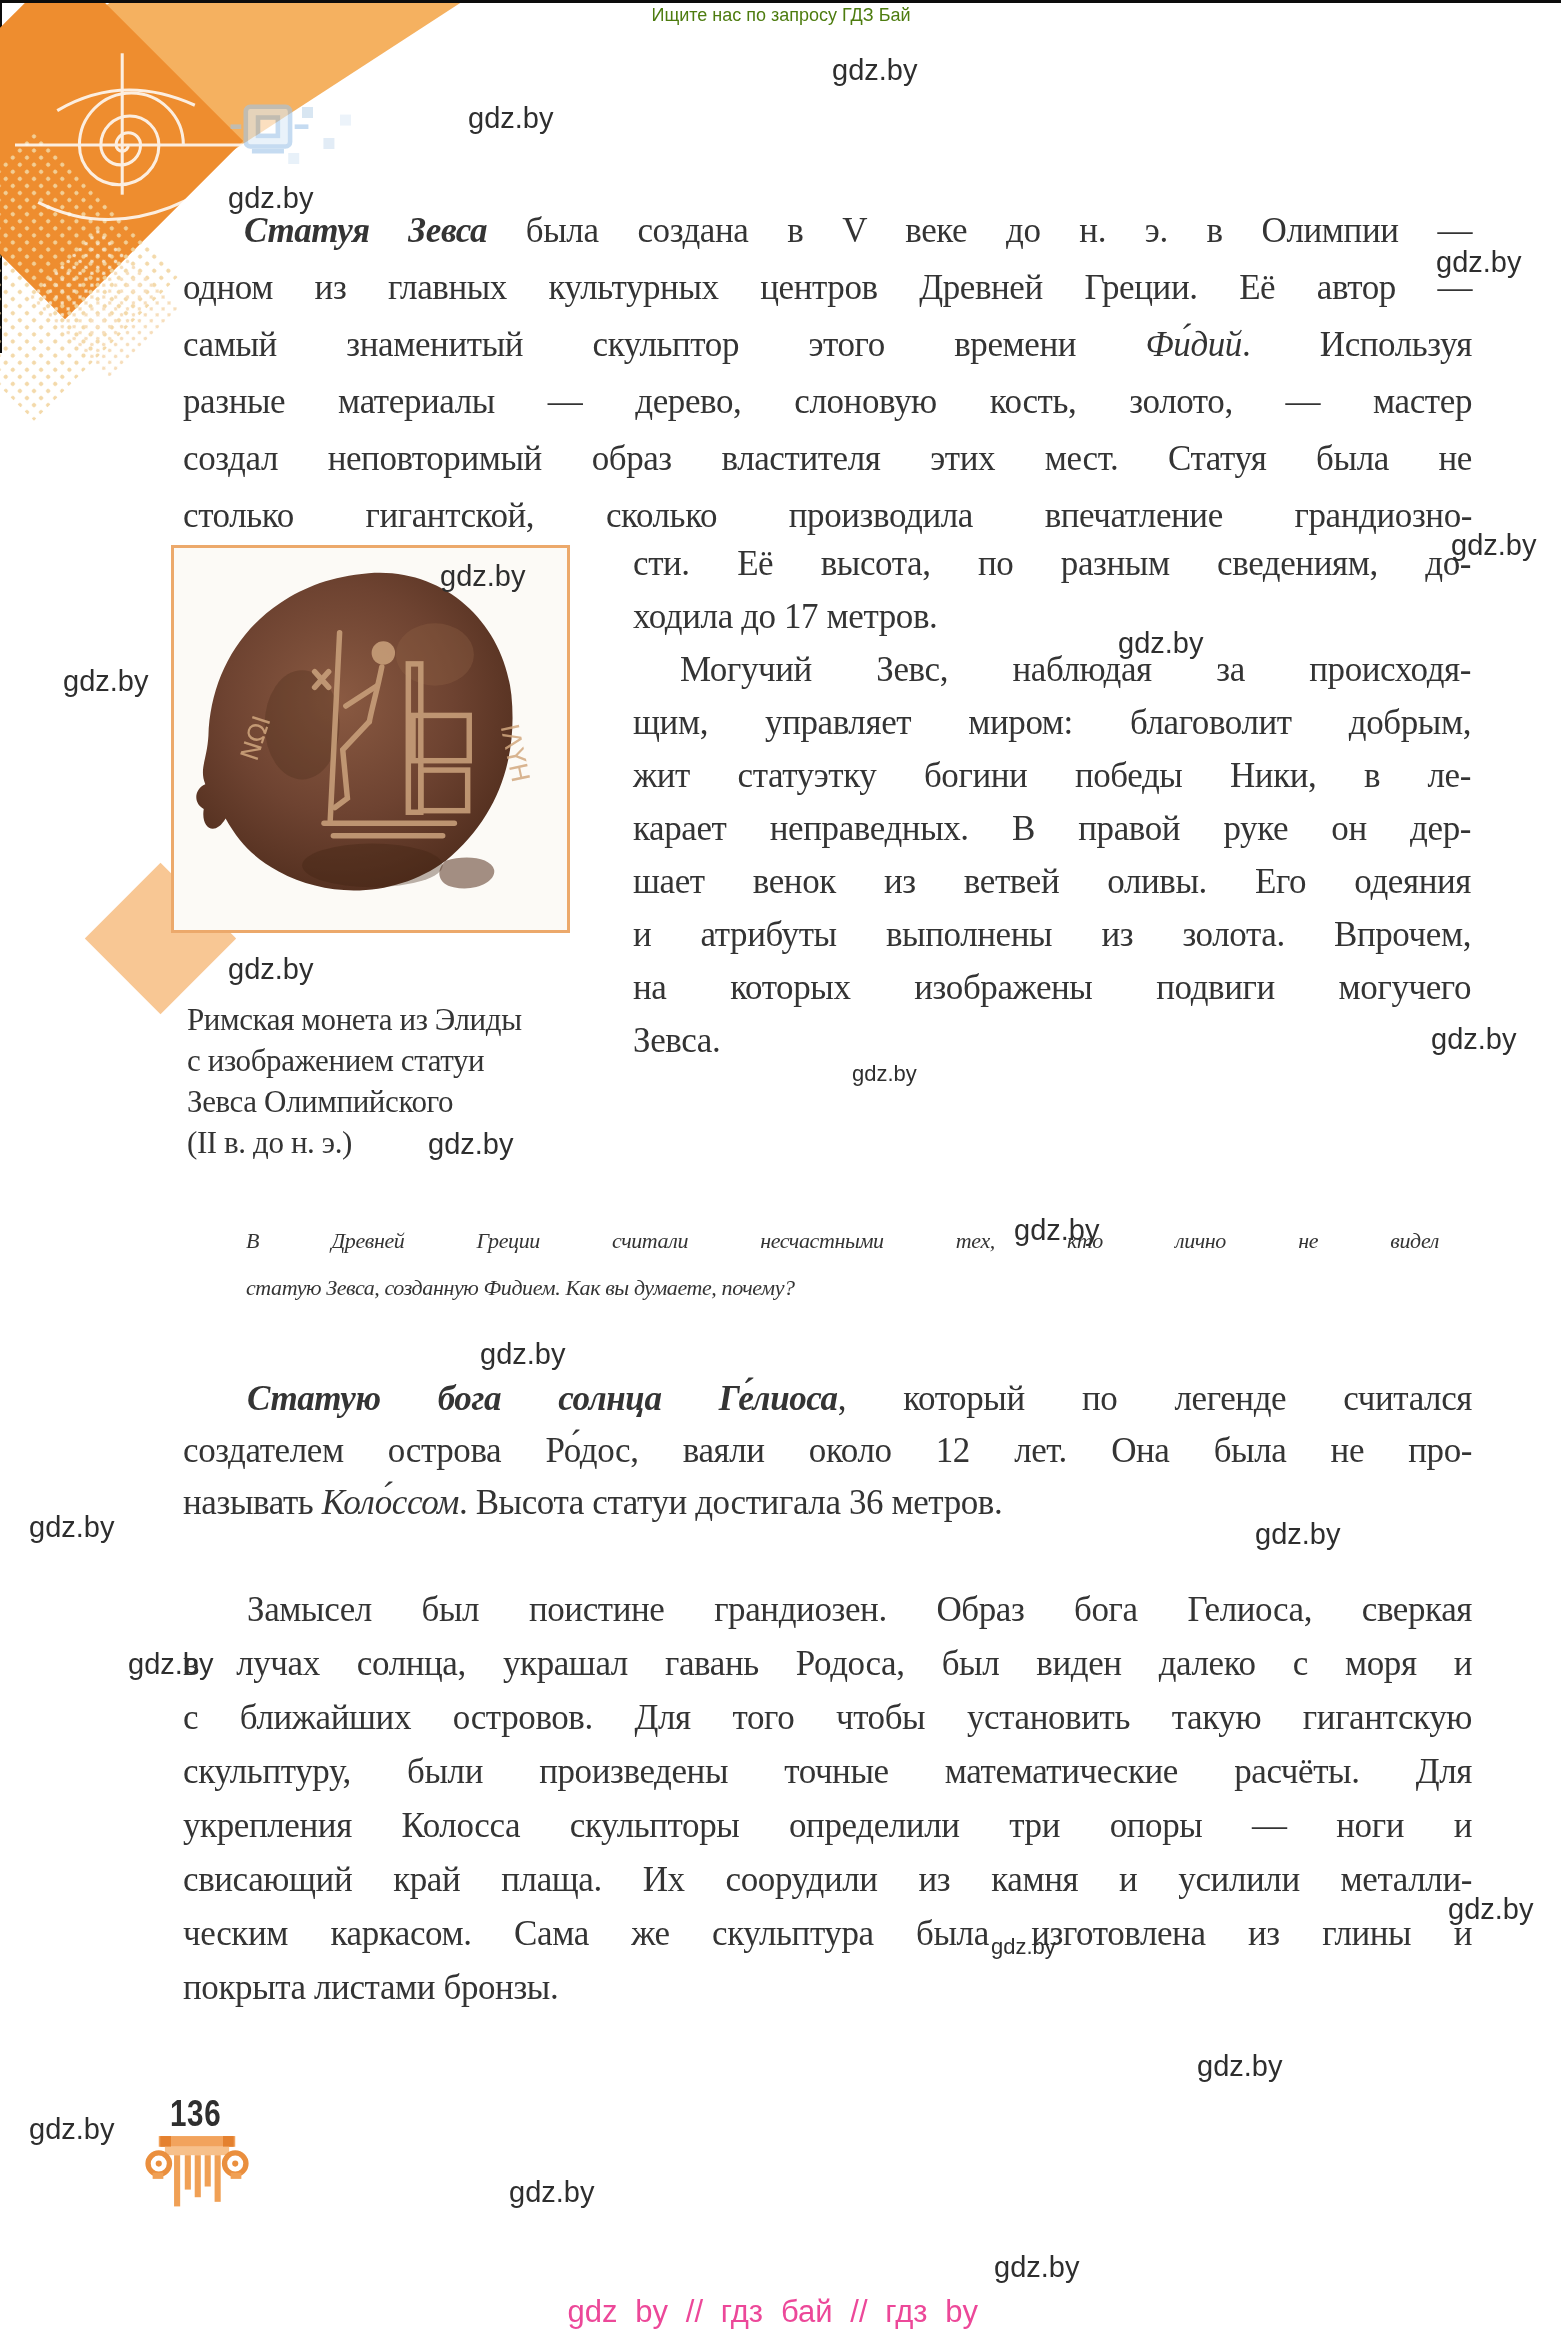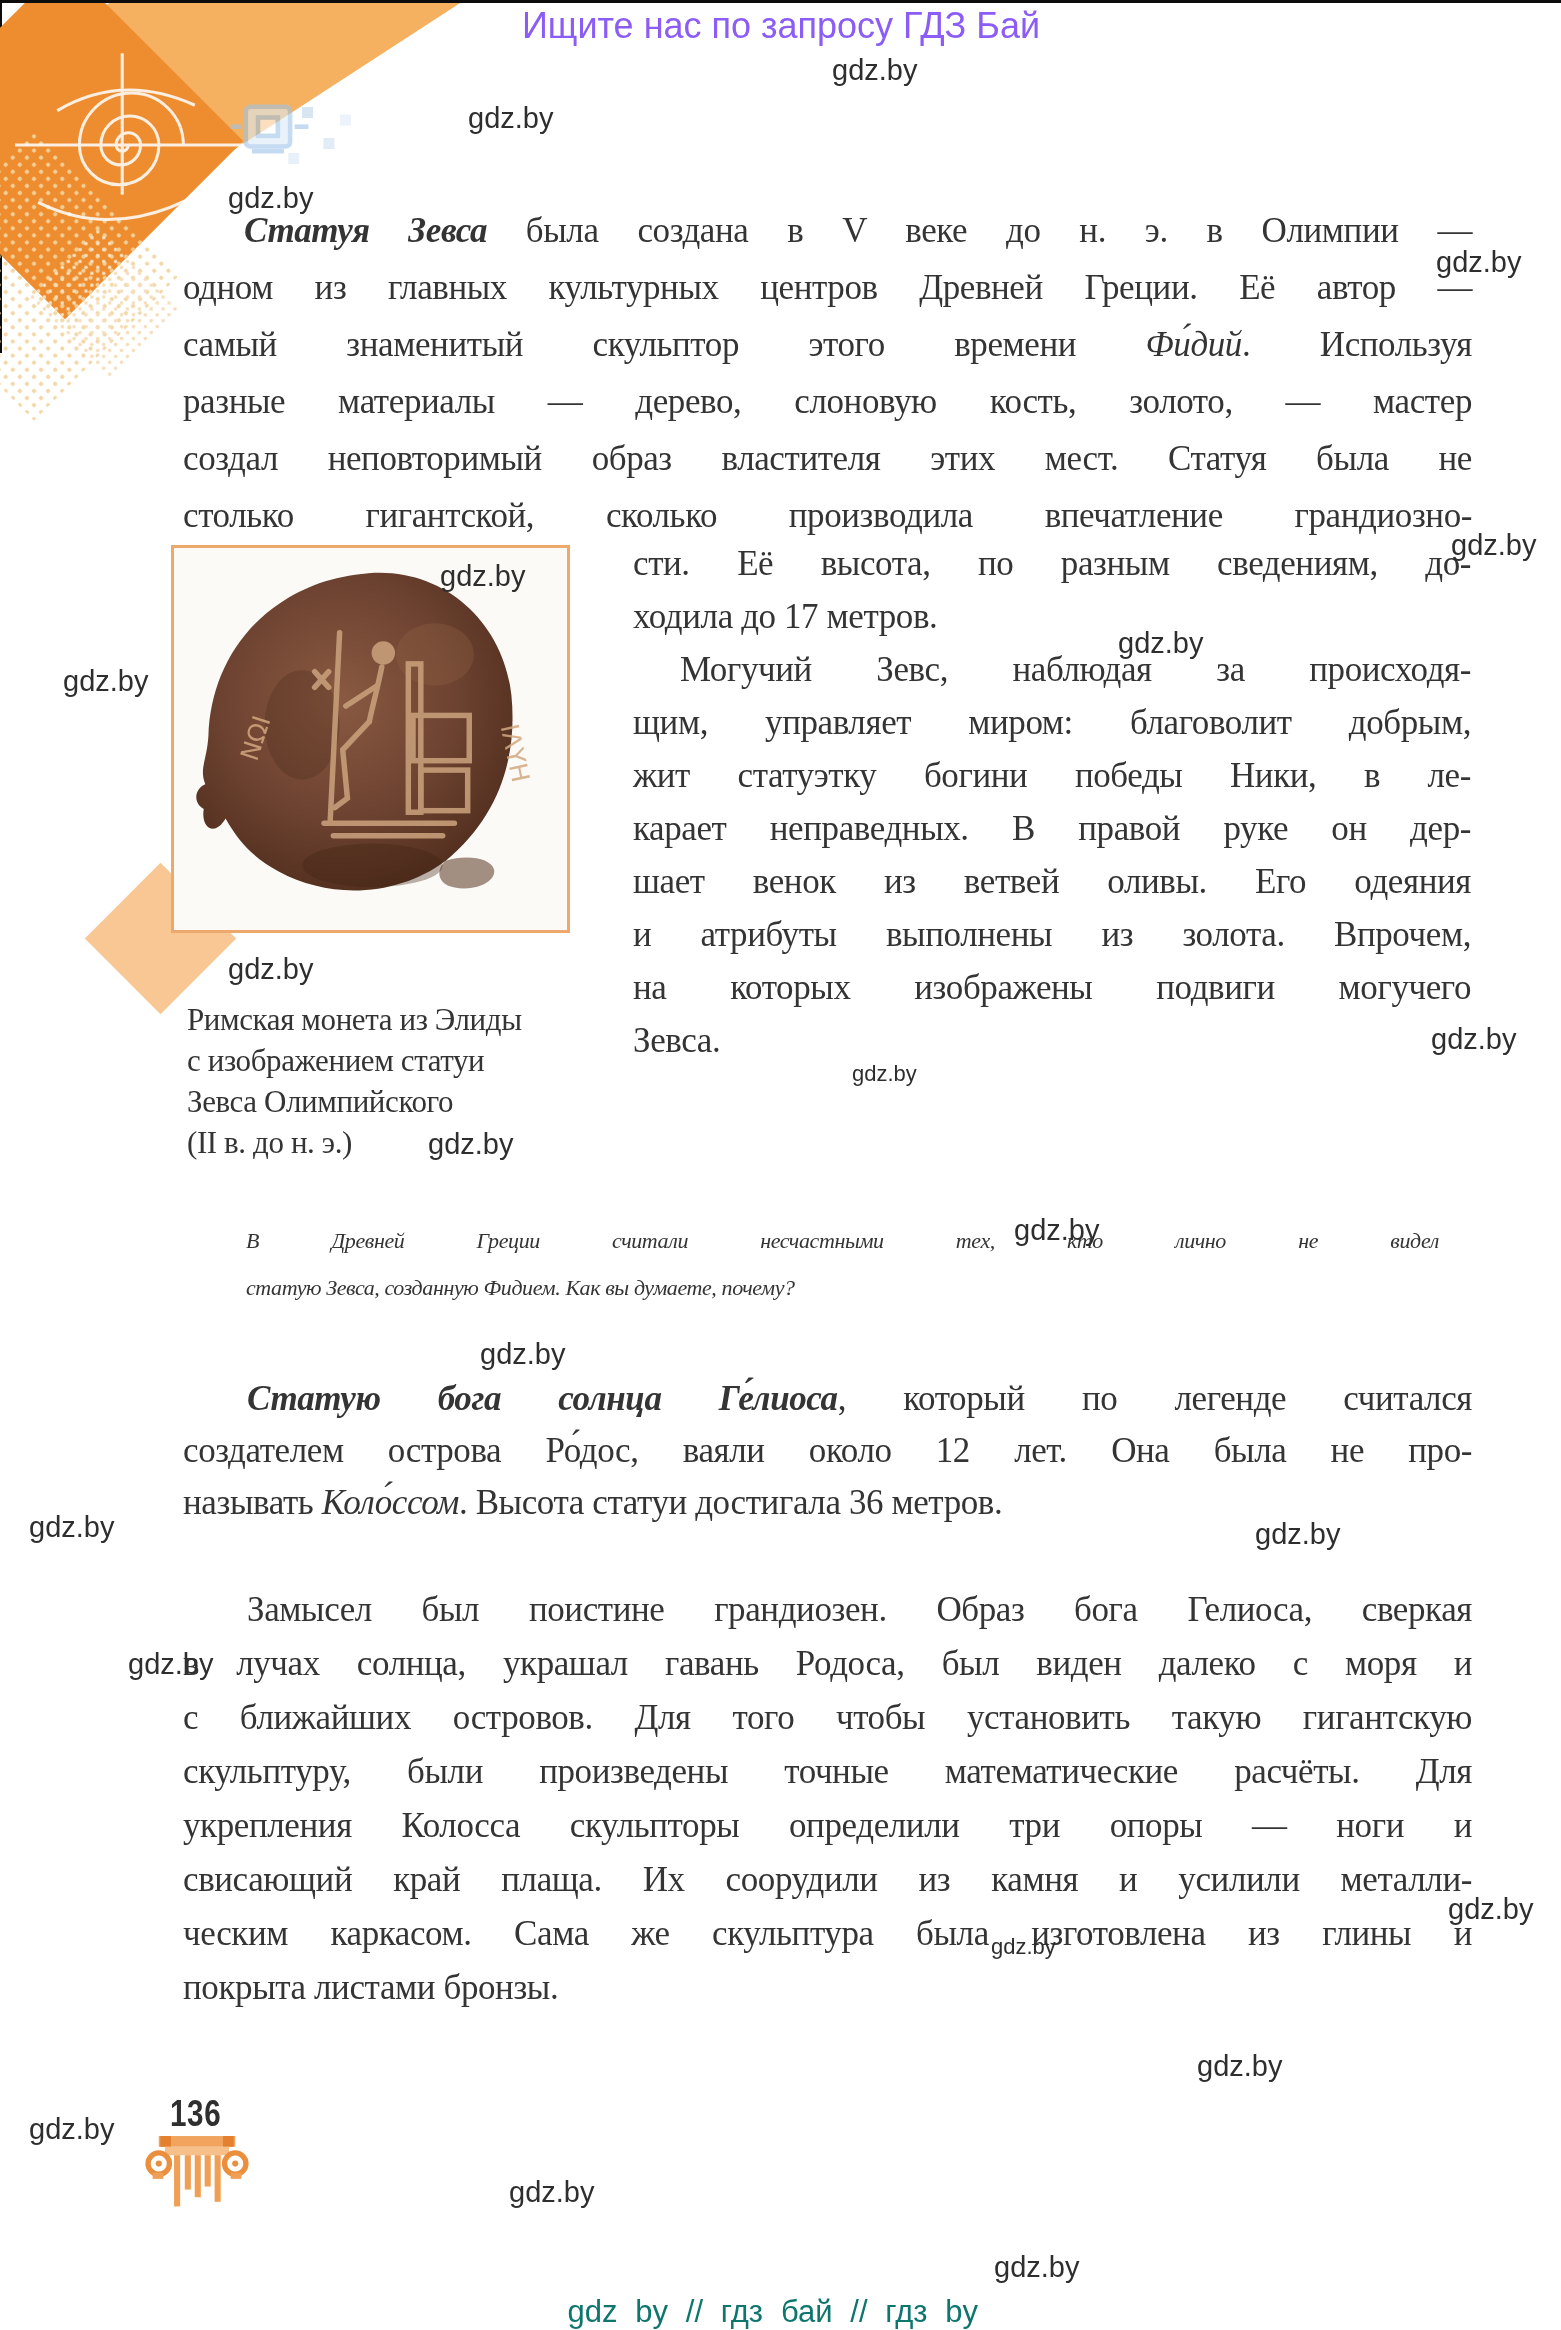--- a/index.html
+++ b/index.html
@@ -19,23 +19,23 @@
     background:radial-gradient(#f2d5a0 1.9px,transparent 2.3px);background-size:10px 10px;opacity:.9;}
   .deco .dots2{position:absolute;left:46px;top:252px;width:115px;height:99px;transform:rotate(45deg);
     background:radial-gradient(#f6debc 1.7px,transparent 2.1px);background-size:8.4px 8.4px;}
   .deco svg{position:absolute;}
   .bluebits{position:absolute;left:302px;top:107px;width:10.7px;height:10.7px;background:#cfe0f0;box-shadow:21.4px 31px 0 #dbe8f4,-13.8px 46px 0 #e3eef8,38px 7.6px 0 #e8f1f9;opacity:.8;}
 
   
   .wm{position:absolute;font-size:29px;color:#2e2e2e;letter-spacing:0;white-space:nowrap;z-index:8;}
   .wm.sm{font-size:22px;}
   .green-note{position:absolute;top:4.6px;left:50%;transform:translateX(-50%);
-    font-size:36px;color:#8b5cf6;white-space:nowrap;z-index:8;}
+    font-size:18px;color:#4d7c0f;white-space:nowrap;z-index:8;}
   .footer-links{position:absolute;top:2294px;left:50%;transform:translateX(-52%);
-    font-size:31px;color:#0f766e;word-spacing:9.2px;white-space:nowrap;z-index:8;}
+    font-size:31px;color:#ec4899;word-spacing:9.2px;white-space:nowrap;z-index:8;}
 
   
   .tblock{position:absolute;font-size:35px;line-height:57px;letter-spacing:-0.4px;font-family:Liberation Serif, serif;}
   .line{text-align:justify;text-align-last:justify;}
   .line.last{text-align-last:left;}
   .line.ind{text-indent:61px;}
   .bit{font-weight:bold;font-style:italic;}
   .it{font-style:italic;}
 
   .p1{left:183px;top:202px;width:1289px;}

